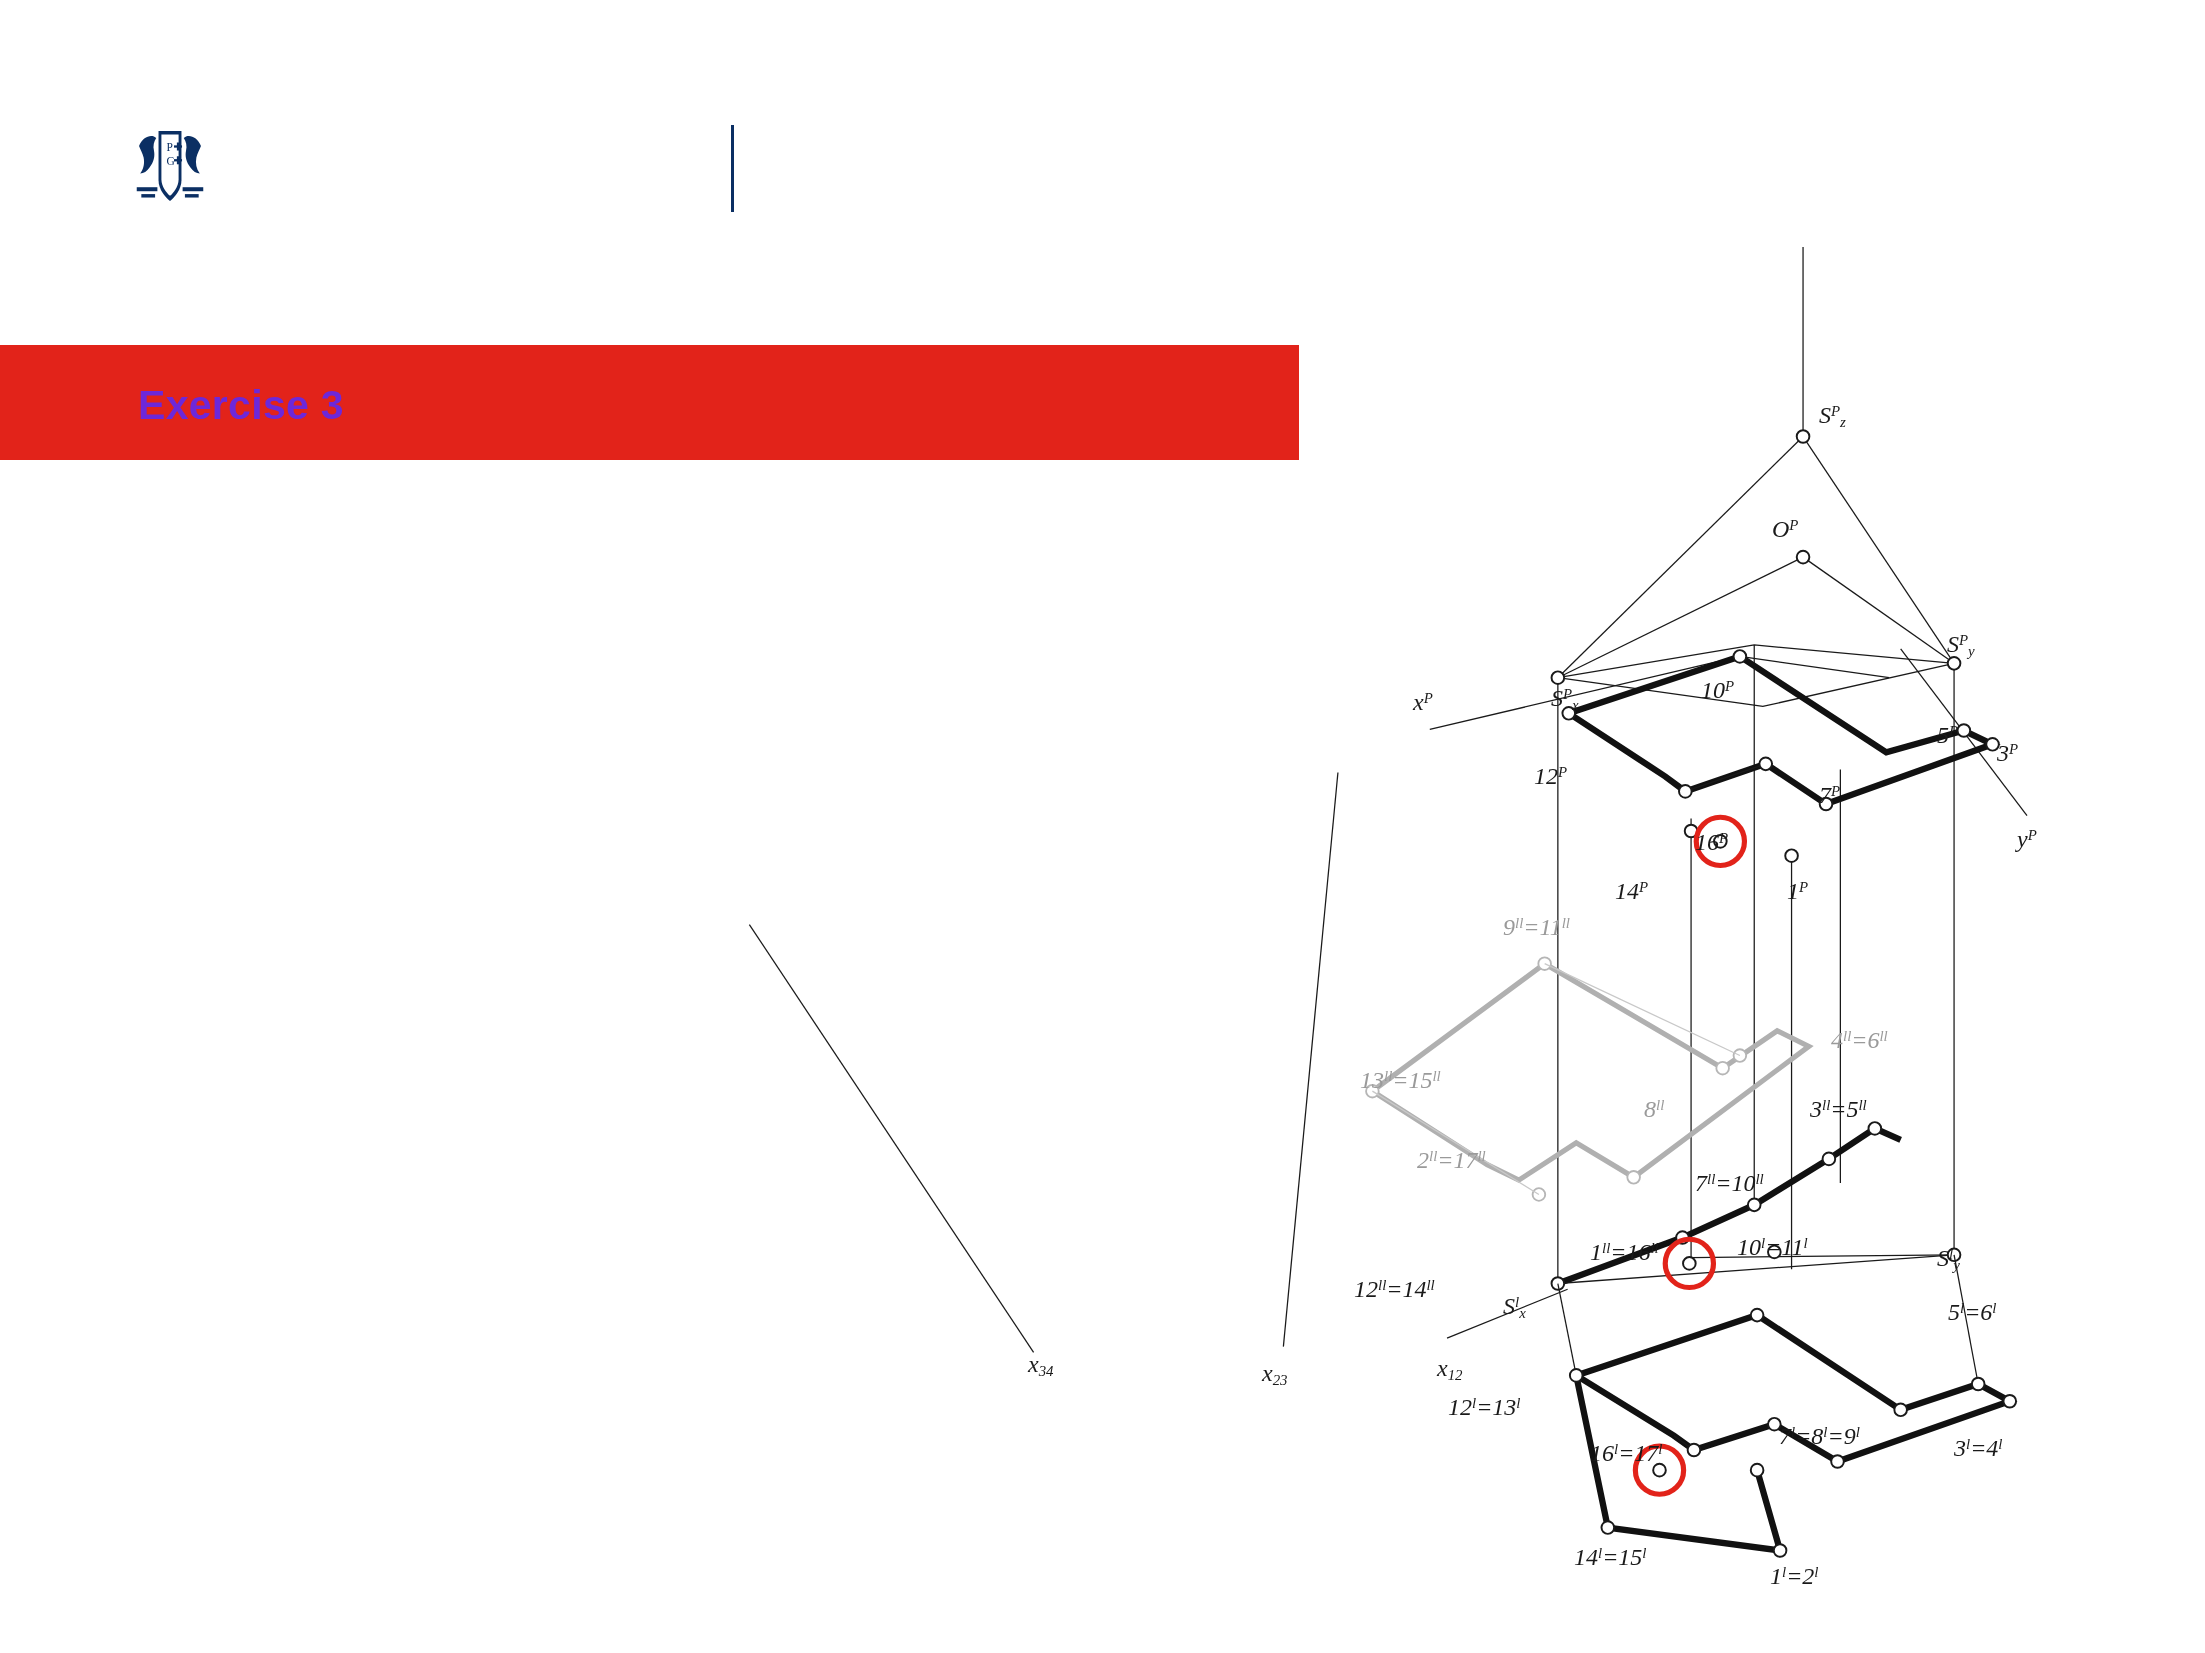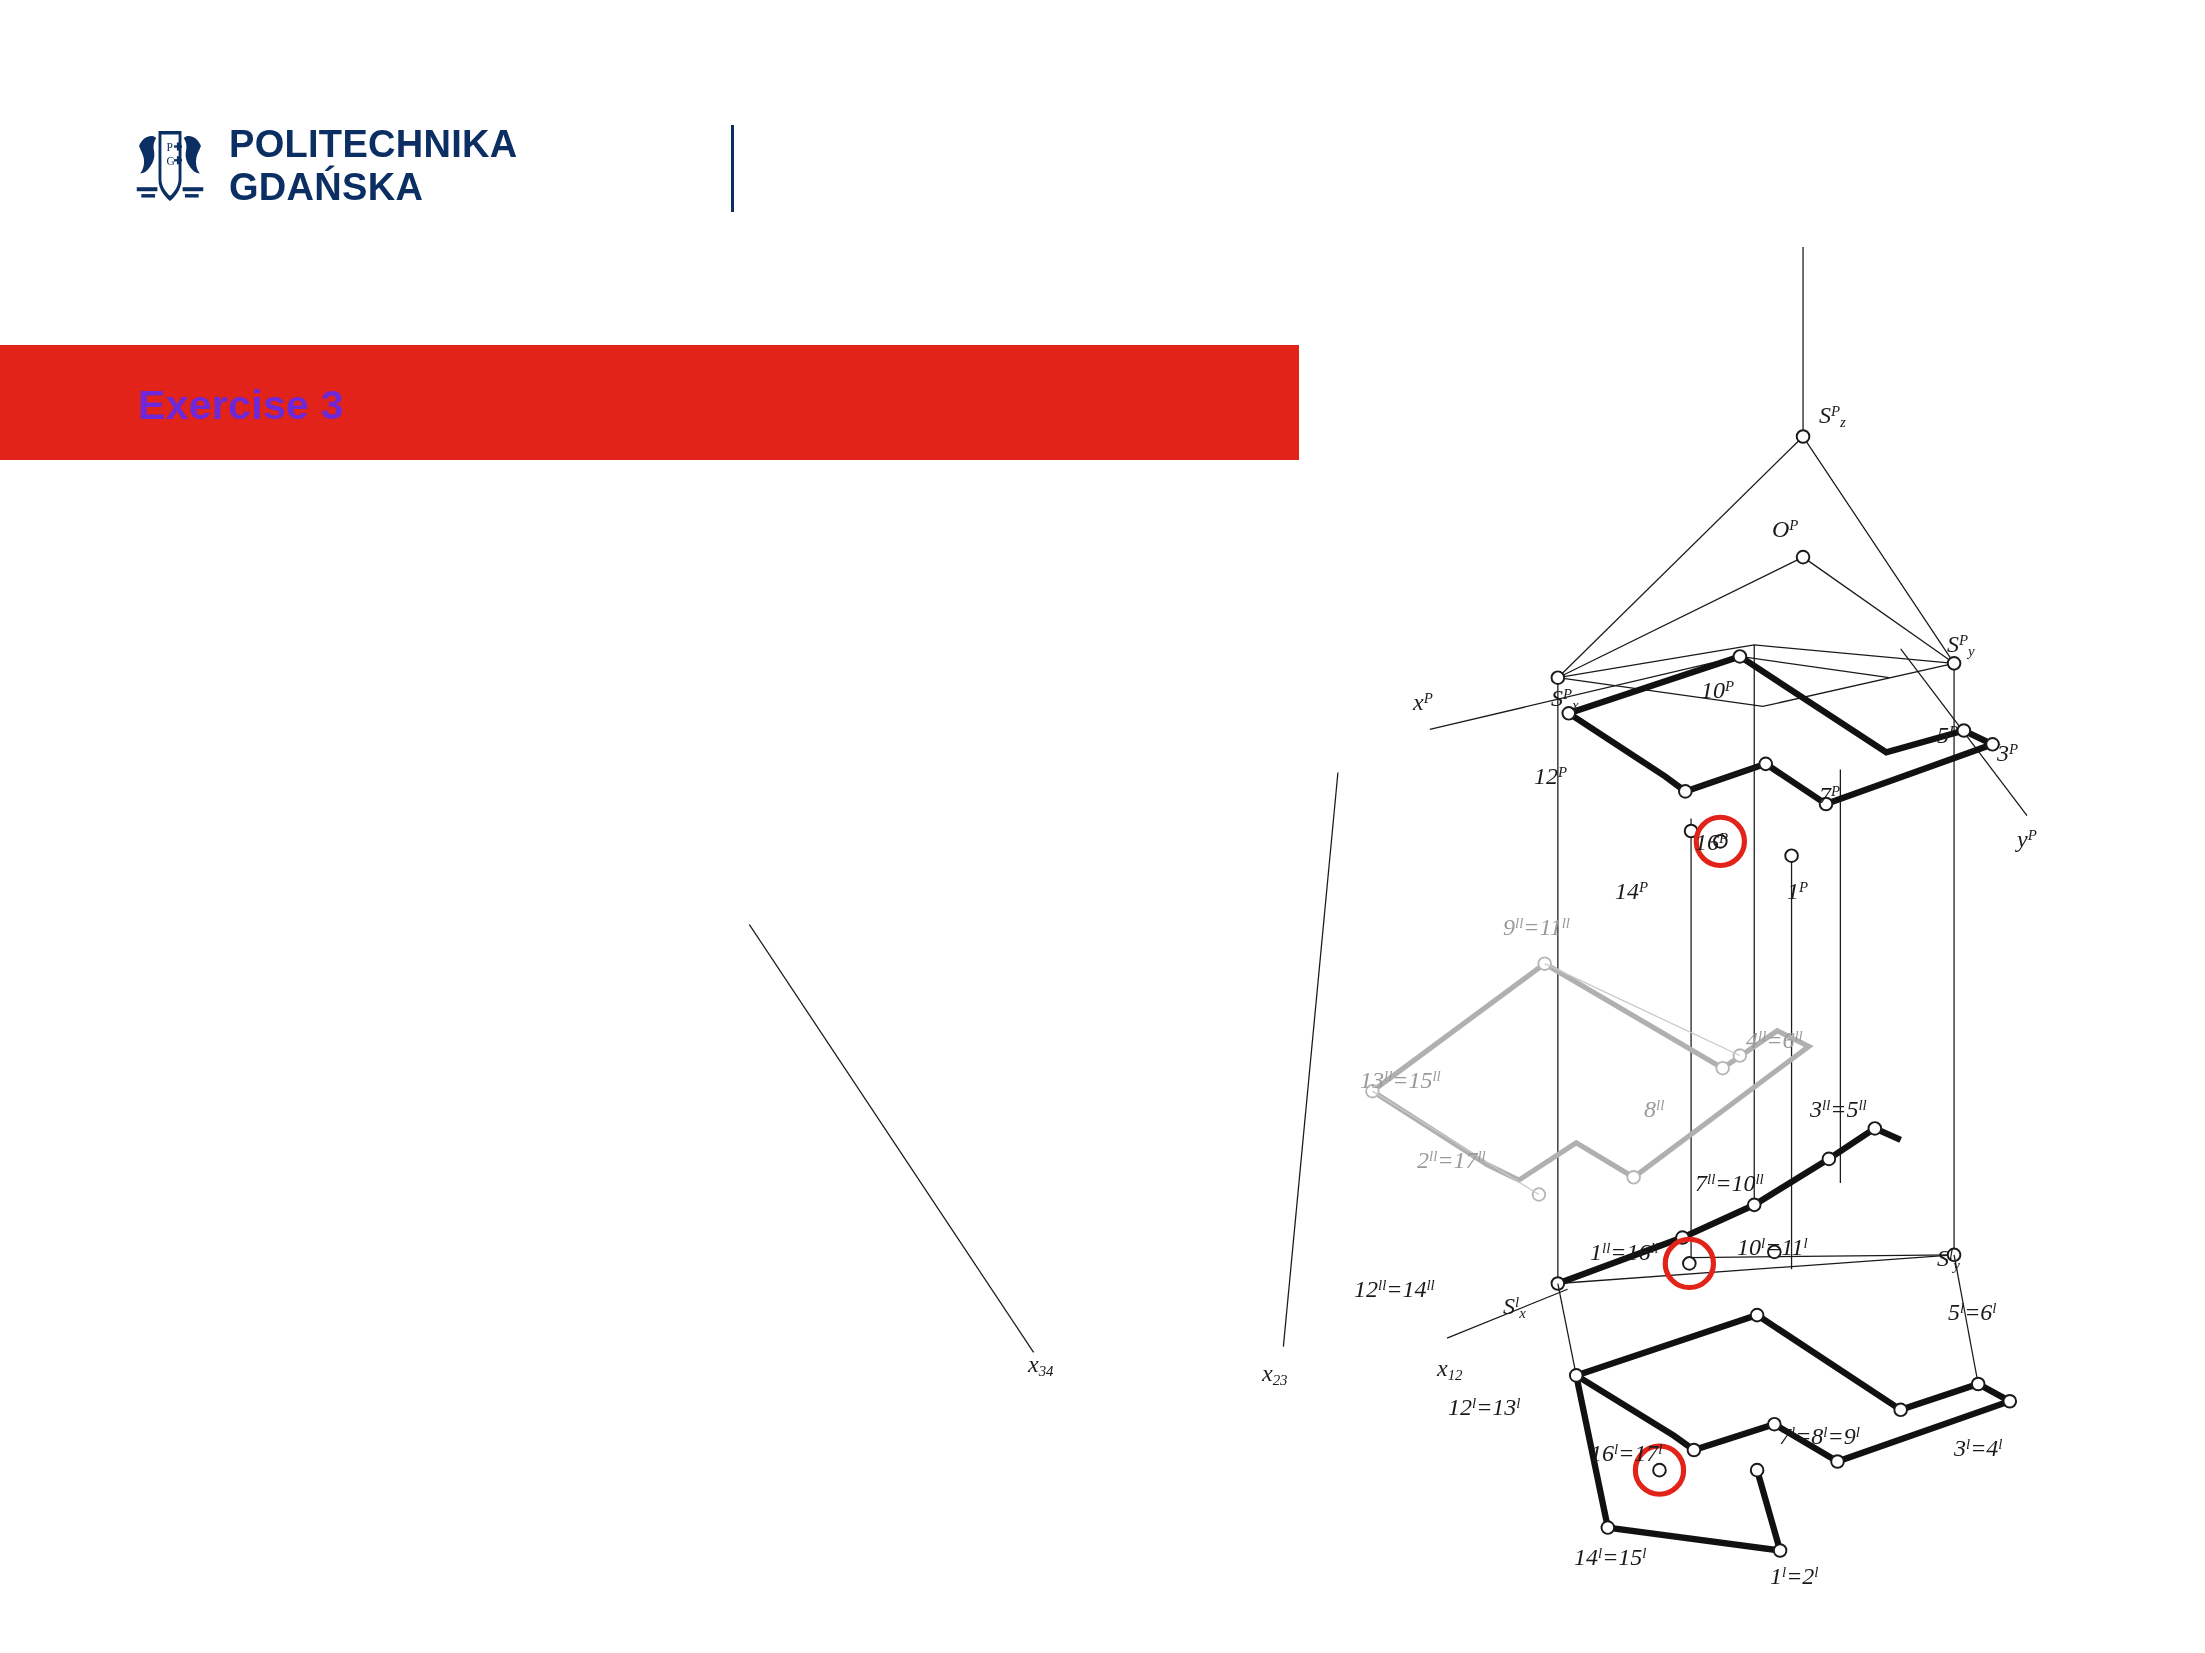--- a/index.html
+++ b/index.html
@@ -125,24 +125,20 @@
           <rect x="71" y="63" width="14" height="4"></rect>
           <path d="M10 40 c6 -16 22 -22 30 -14 c-4 6 -6 14 -4 22 c2 10 0 20 -8 30 c-4 6 -10 10 -16 10 c6 -8 8 -18 6 -28 c-2 -8 -6 -14 -8 -20 z"></path>
           <path d="M118 40 c-6 -16 -22 -22 -30 -14 c4 6 6 14 4 22 c-2 10 0 20 8 30 c4 6 10 10 16 10 c-6 -8 -8 -18 -6 -28 c2 -8 6 -14 8 -20 z"></path>
           <rect x="6" y="112" width="36" height="7"></rect>
           <rect x="86" y="112" width="36" height="7"></rect>
           <rect x="14" y="124" width="24" height="6"></rect>
           <rect x="90" y="124" width="24" height="6"></rect>
         </g>
       </svg>
     </div>
-    <div class="logo-text">
-      <div>POLITECHNIKA</div>
-      <div>GDAŃSKA</div>
-    </div>
   </div>
 
   <div class="divider-bar"></div>
 
 
   <div class="red-band"></div>
   <div class="red-band-label">Exercise 3</div>
 </div>
 
 <div class="drawing">
@@ -279,21 +275,21 @@
   <div class="lbl" style="left:1937px; top:722px;">5<sup>P</sup></div>
   <div class="lbl" style="left:1997px; top:740px;">3<sup>P</sup></div>
   <div class="lbl" style="left:1534px; top:763px;">12<sup>P</sup></div>
   <div class="lbl" style="left:1819px; top:782px;">7<sup>P</sup></div>
   <div class="lbl" style="left:1695px; top:829px;">16<sup>P</sup></div>
   <div class="lbl" style="left:1615px; top:878px;">14<sup>P</sup></div>
   <div class="lbl" style="left:1787px; top:878px;">1<sup>P</sup></div>
 
   
   <div class="lbl grey" style="left:1503px; top:914px;">9<sup>ll</sup>=11<sup>ll</sup></div>
-  <div class="lbl grey" style="left:1746px; top:1027px;text-align:right;">4<sup>ll</sup>=6<sup>ll</sup></div>
+  <div class="lbl grey" style="left:1831px; top:1027px;text-align:right;">4<sup>ll</sup>=6<sup>ll</sup></div>
   <div class="lbl grey" style="left:1360px; top:1067px;">13<sup>ll</sup>=15<sup>ll</sup></div>
   <div class="lbl grey" style="left:1644px; top:1096px;">8<sup>ll</sup></div>
   <div class="lbl" style="left:1810px; top:1096px;">3<sup>ll</sup>=5<sup>ll</sup></div>
   <div class="lbl grey" style="left:1417px; top:1147px;">2<sup>ll</sup>=17<sup>ll</sup></div>
   <div class="lbl" style="left:1695px; top:1170px;">7<sup>ll</sup>=10<sup>ll</sup></div>
   <div class="lbl" style="left:1737px; top:1234px;">10<sup>l</sup>=11<sup>l</sup></div>
   <div class="lbl" style="left:1590px; top:1239px;">1<sup>ll</sup>=16<sup>ll</sup></div>
   <div class="lbl" style="left:1937px; top:1245px;">S<sup>l</sup><sub>y</sub></div>
   <div class="lbl" style="left:1354px; top:1276px;">12<sup>ll</sup>=14<sup>ll</sup></div>
   <div class="lbl" style="left:1503px; top:1293px;">S<sup>l</sup><sub>x</sub></div>

